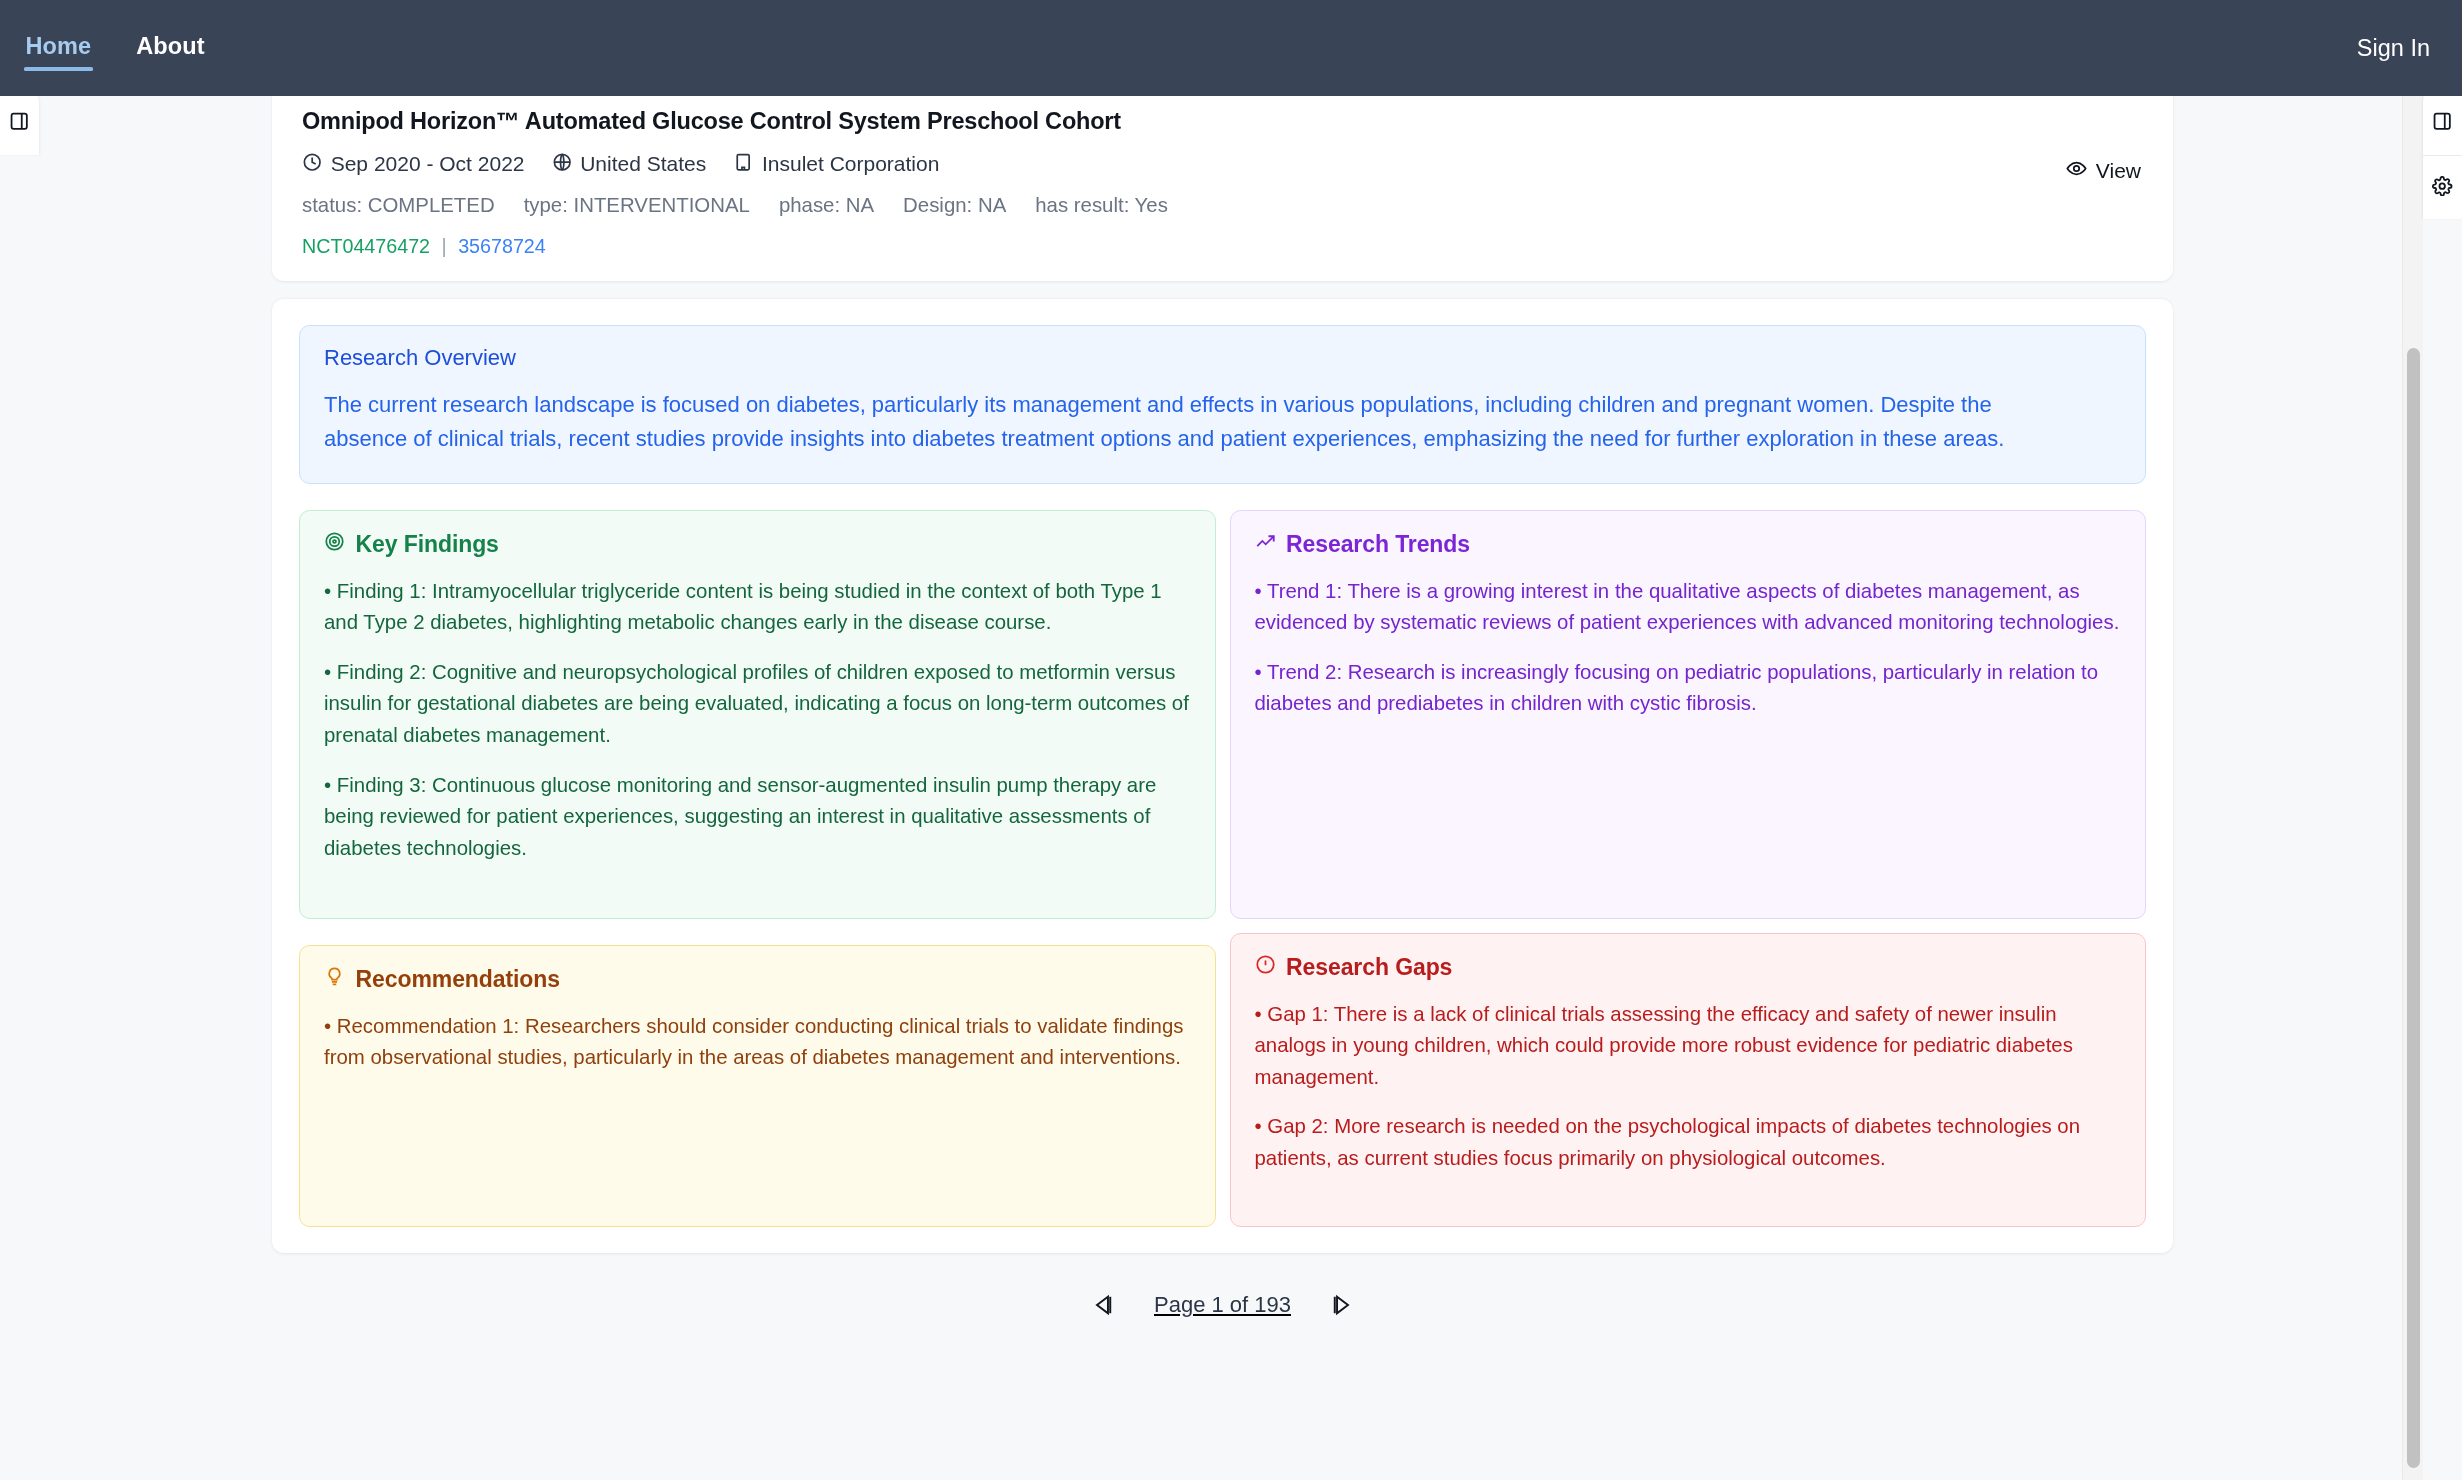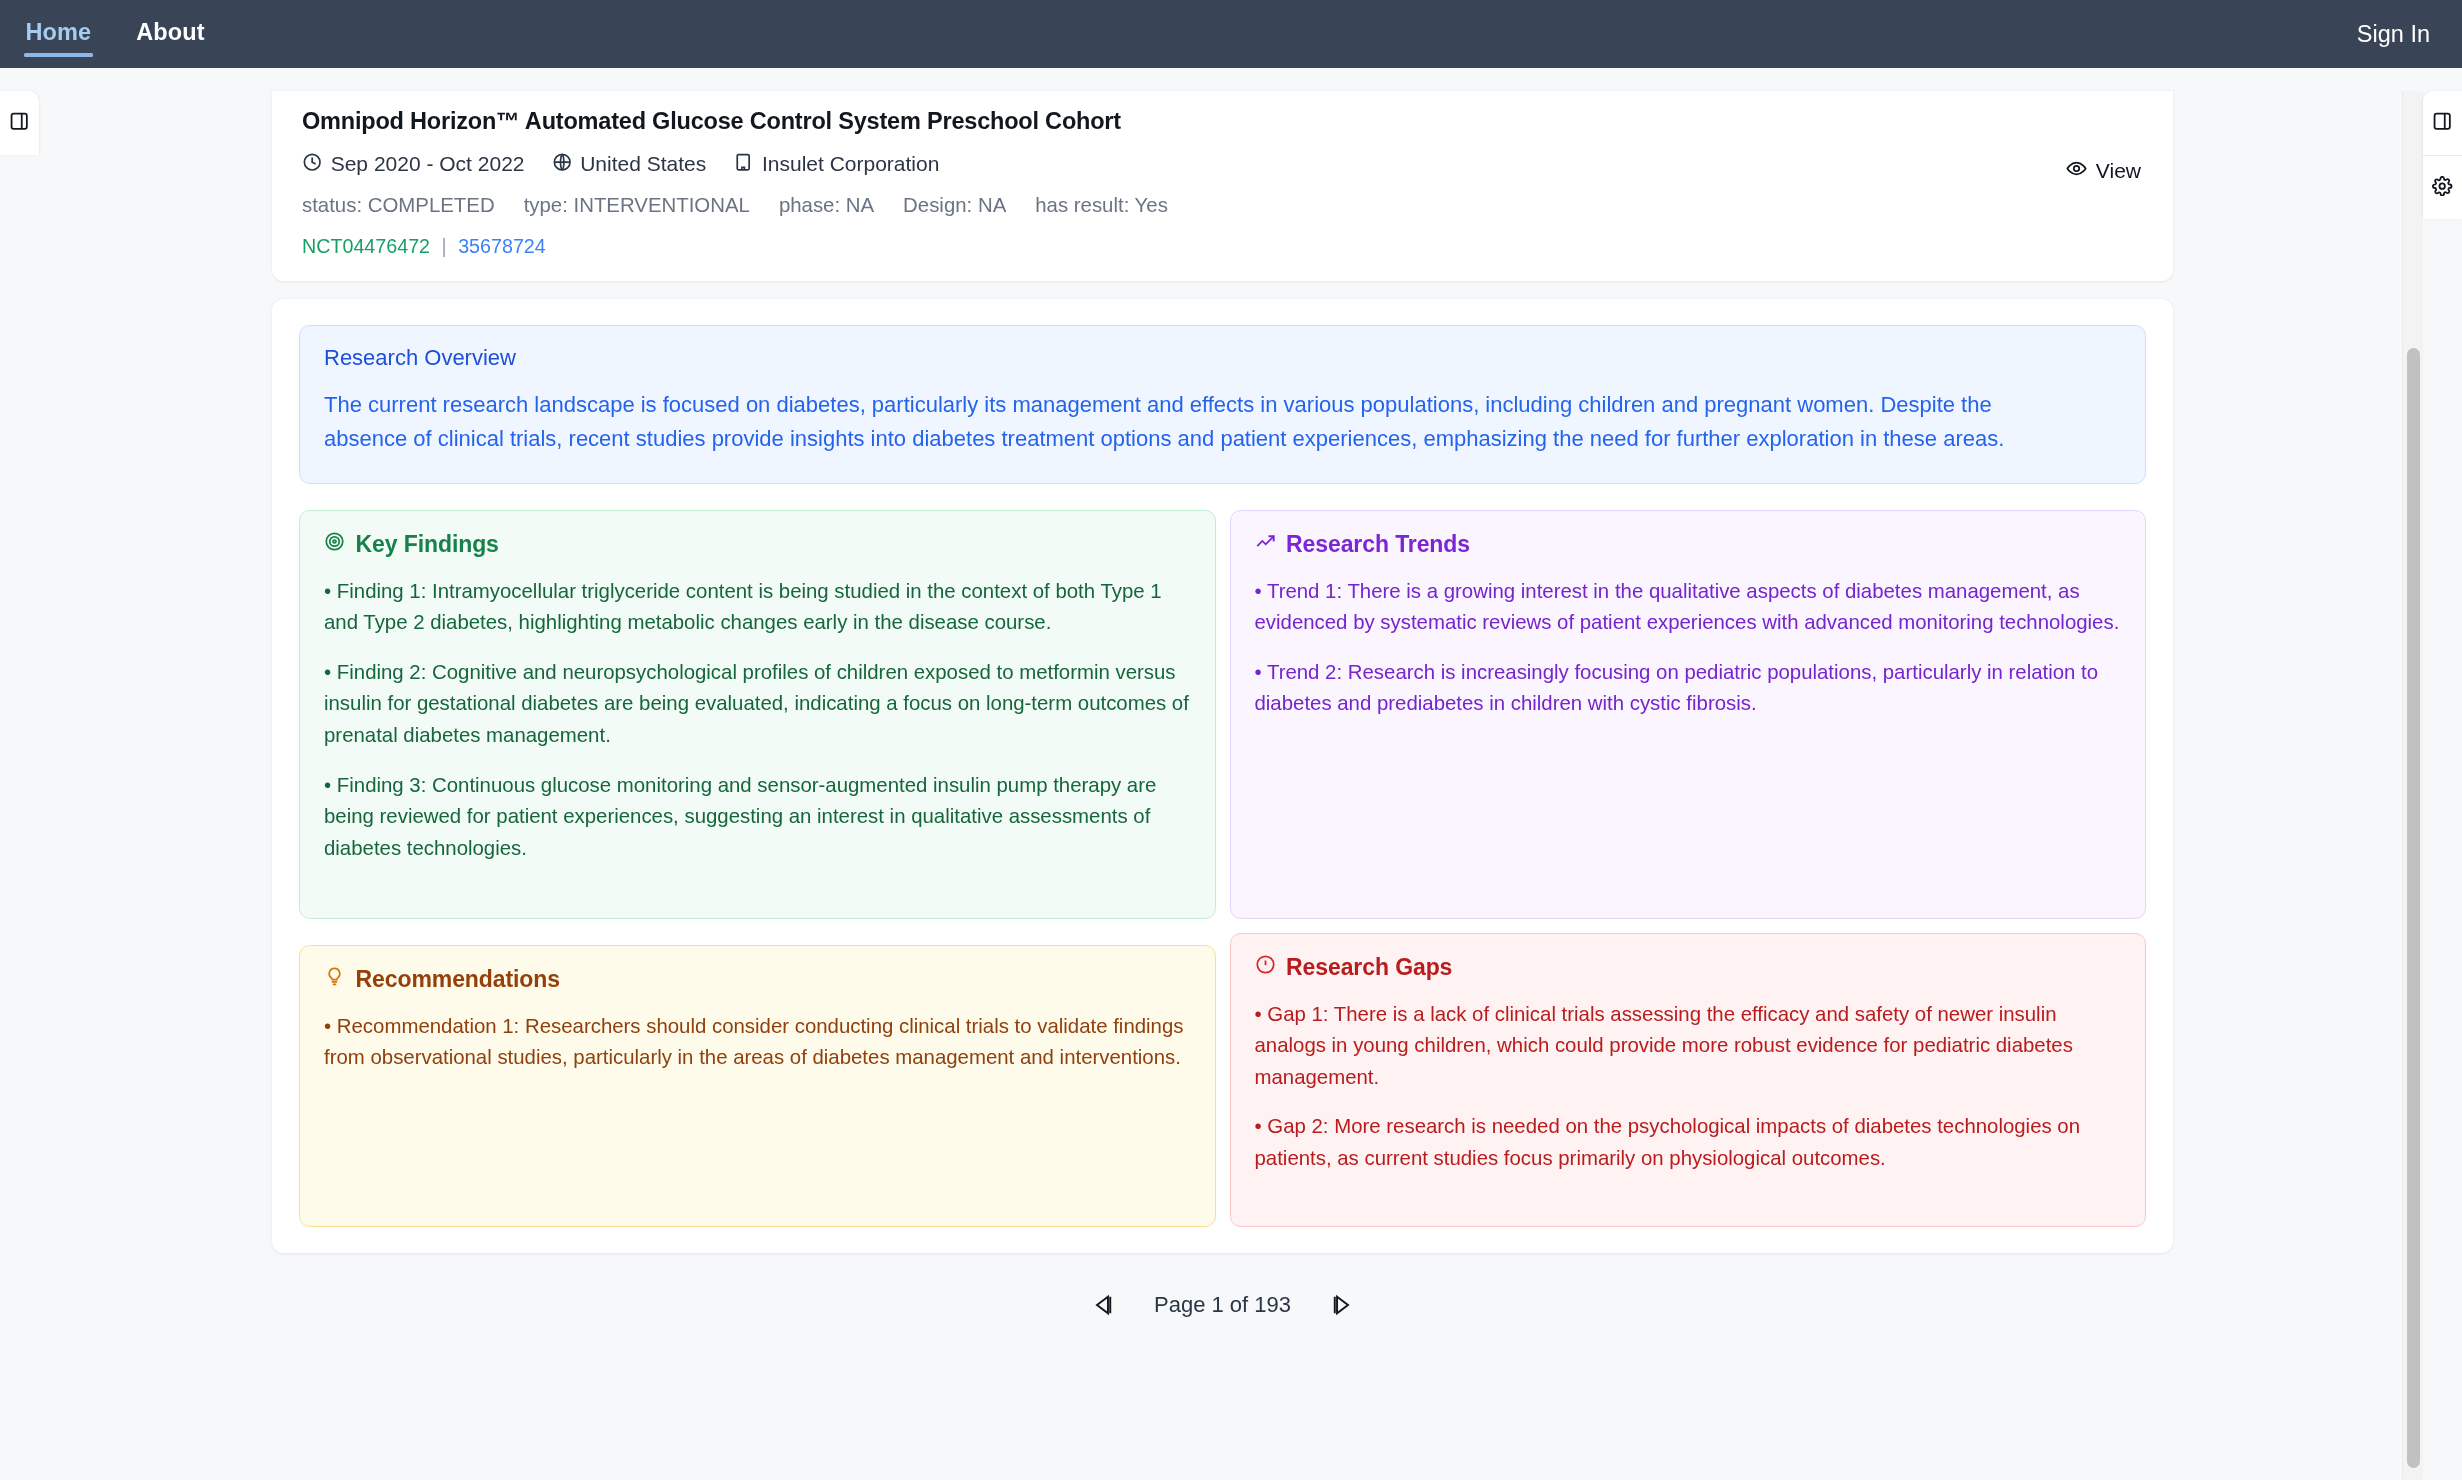--- a/index.html
+++ b/index.html
@@ -6,21 +6,21 @@
   html, body {
     width: 2462px; height: 1480px;
     background: #f6f8fa;
     font-family: "Liberation Sans", sans-serif;
     overflow: hidden;
   }
 
   
   .topbar {
     position: absolute; top: 0; left: 0;
-    width: 2462px; height: 68px;
+    width: 2462px; height: 96px;
     background: #394456;
     display: flex; align-items: center;
     z-index: 30;
   }
   .nav-links { display: flex; align-items: center; gap: 42px; margin-left: 24px; }
   .nav-link {
     font-size: 23.5px; font-weight: bold; color: #ffffff;
     padding: 4.5px 1.5px 7.6px 1.5px; position: relative; cursor: pointer;
     letter-spacing: 0.1px;
   }
@@ -143,21 +143,21 @@
   .p-red     { background: #fef2f2; border: 0.8px solid #fbc5c5; }
   .p-red     .panel-h { color: #b81c1c; }
   .p-red     .panel-p { color: #b91c1c; }
 
   .panel-tall { min-height: 409px; }
   .panel-short { min-height: 282px; }
 
   
   .pager {
     display: flex; align-items: flex-start; justify-content: center;
-    gap: 39px; margin-top: 39px; padding-bottom: 23px;
+    gap: 39px; margin-top: 39px; padding-bottom: 23px; text-decoration: underline;
   }
   .pager-label { font-size: 22px; color: #2b3545; }
   .pager-btn { cursor: pointer; display: flex; }
 
   
   .scroll-track {
     position: absolute; right: 39px; top: 91px;
     width: 21px; height: 1389px; background: #f3f3f3;
     border-left: 0.8px solid #eaeaea; z-index: 20;
   }

